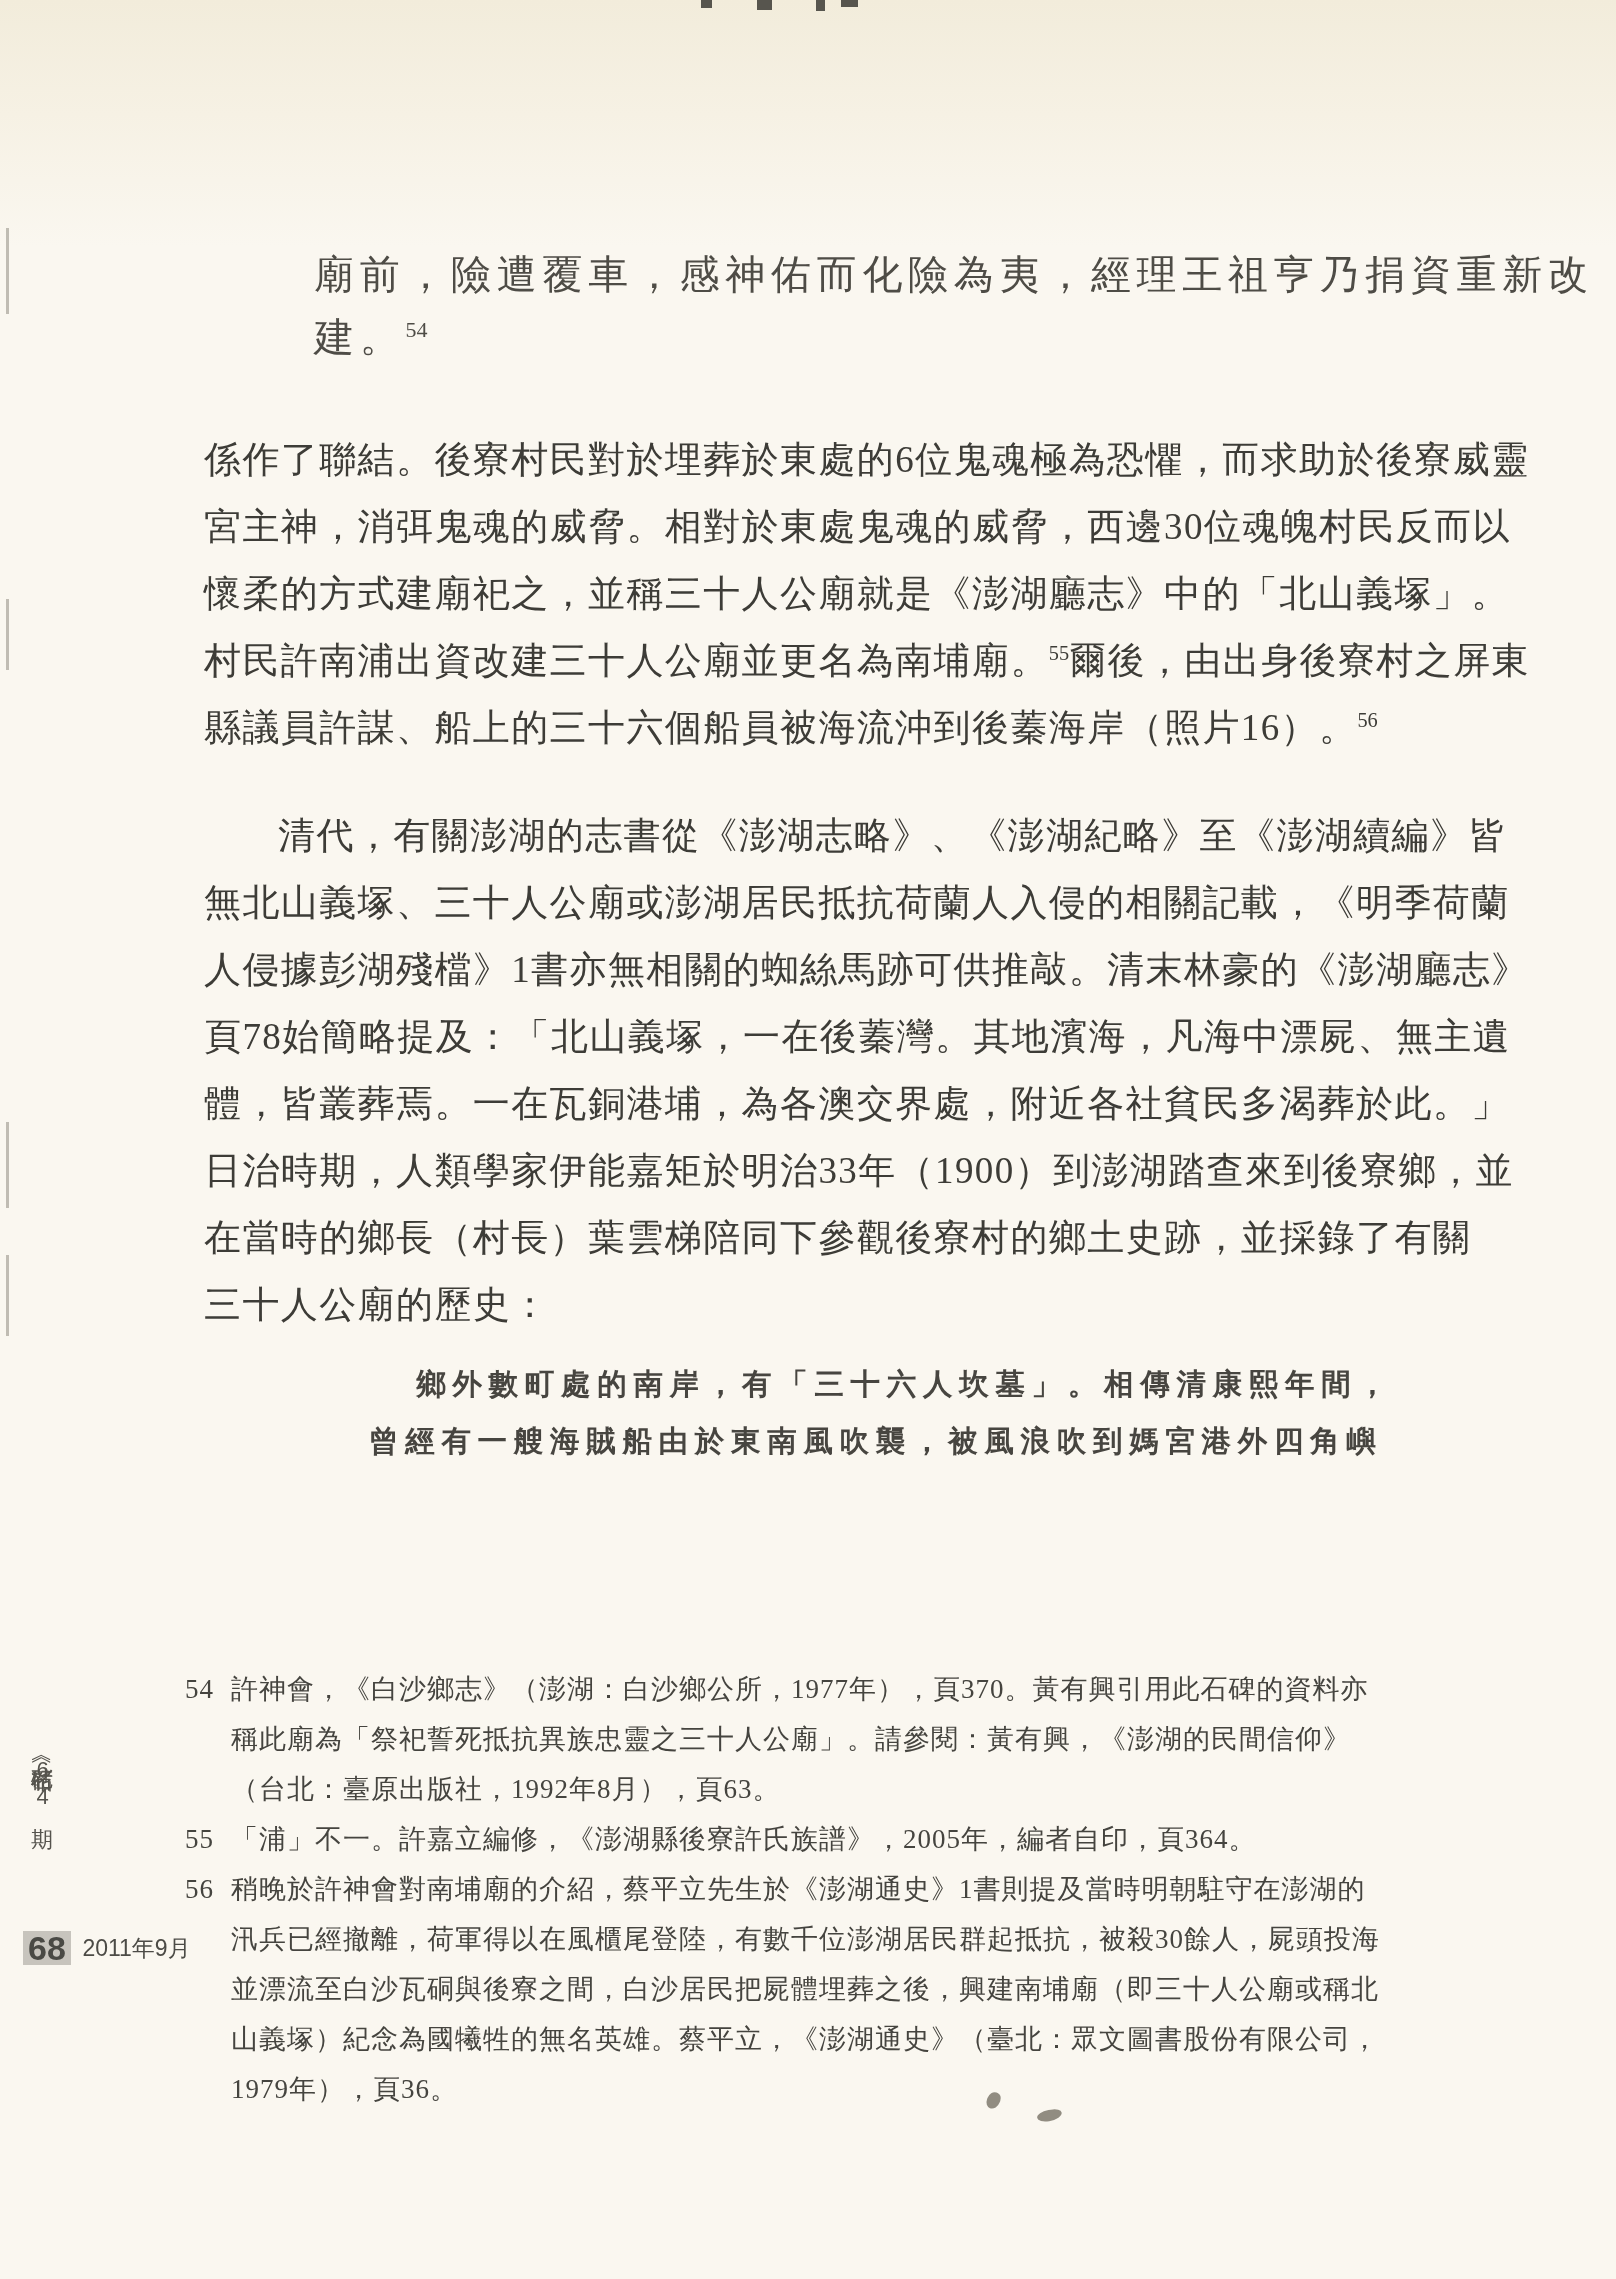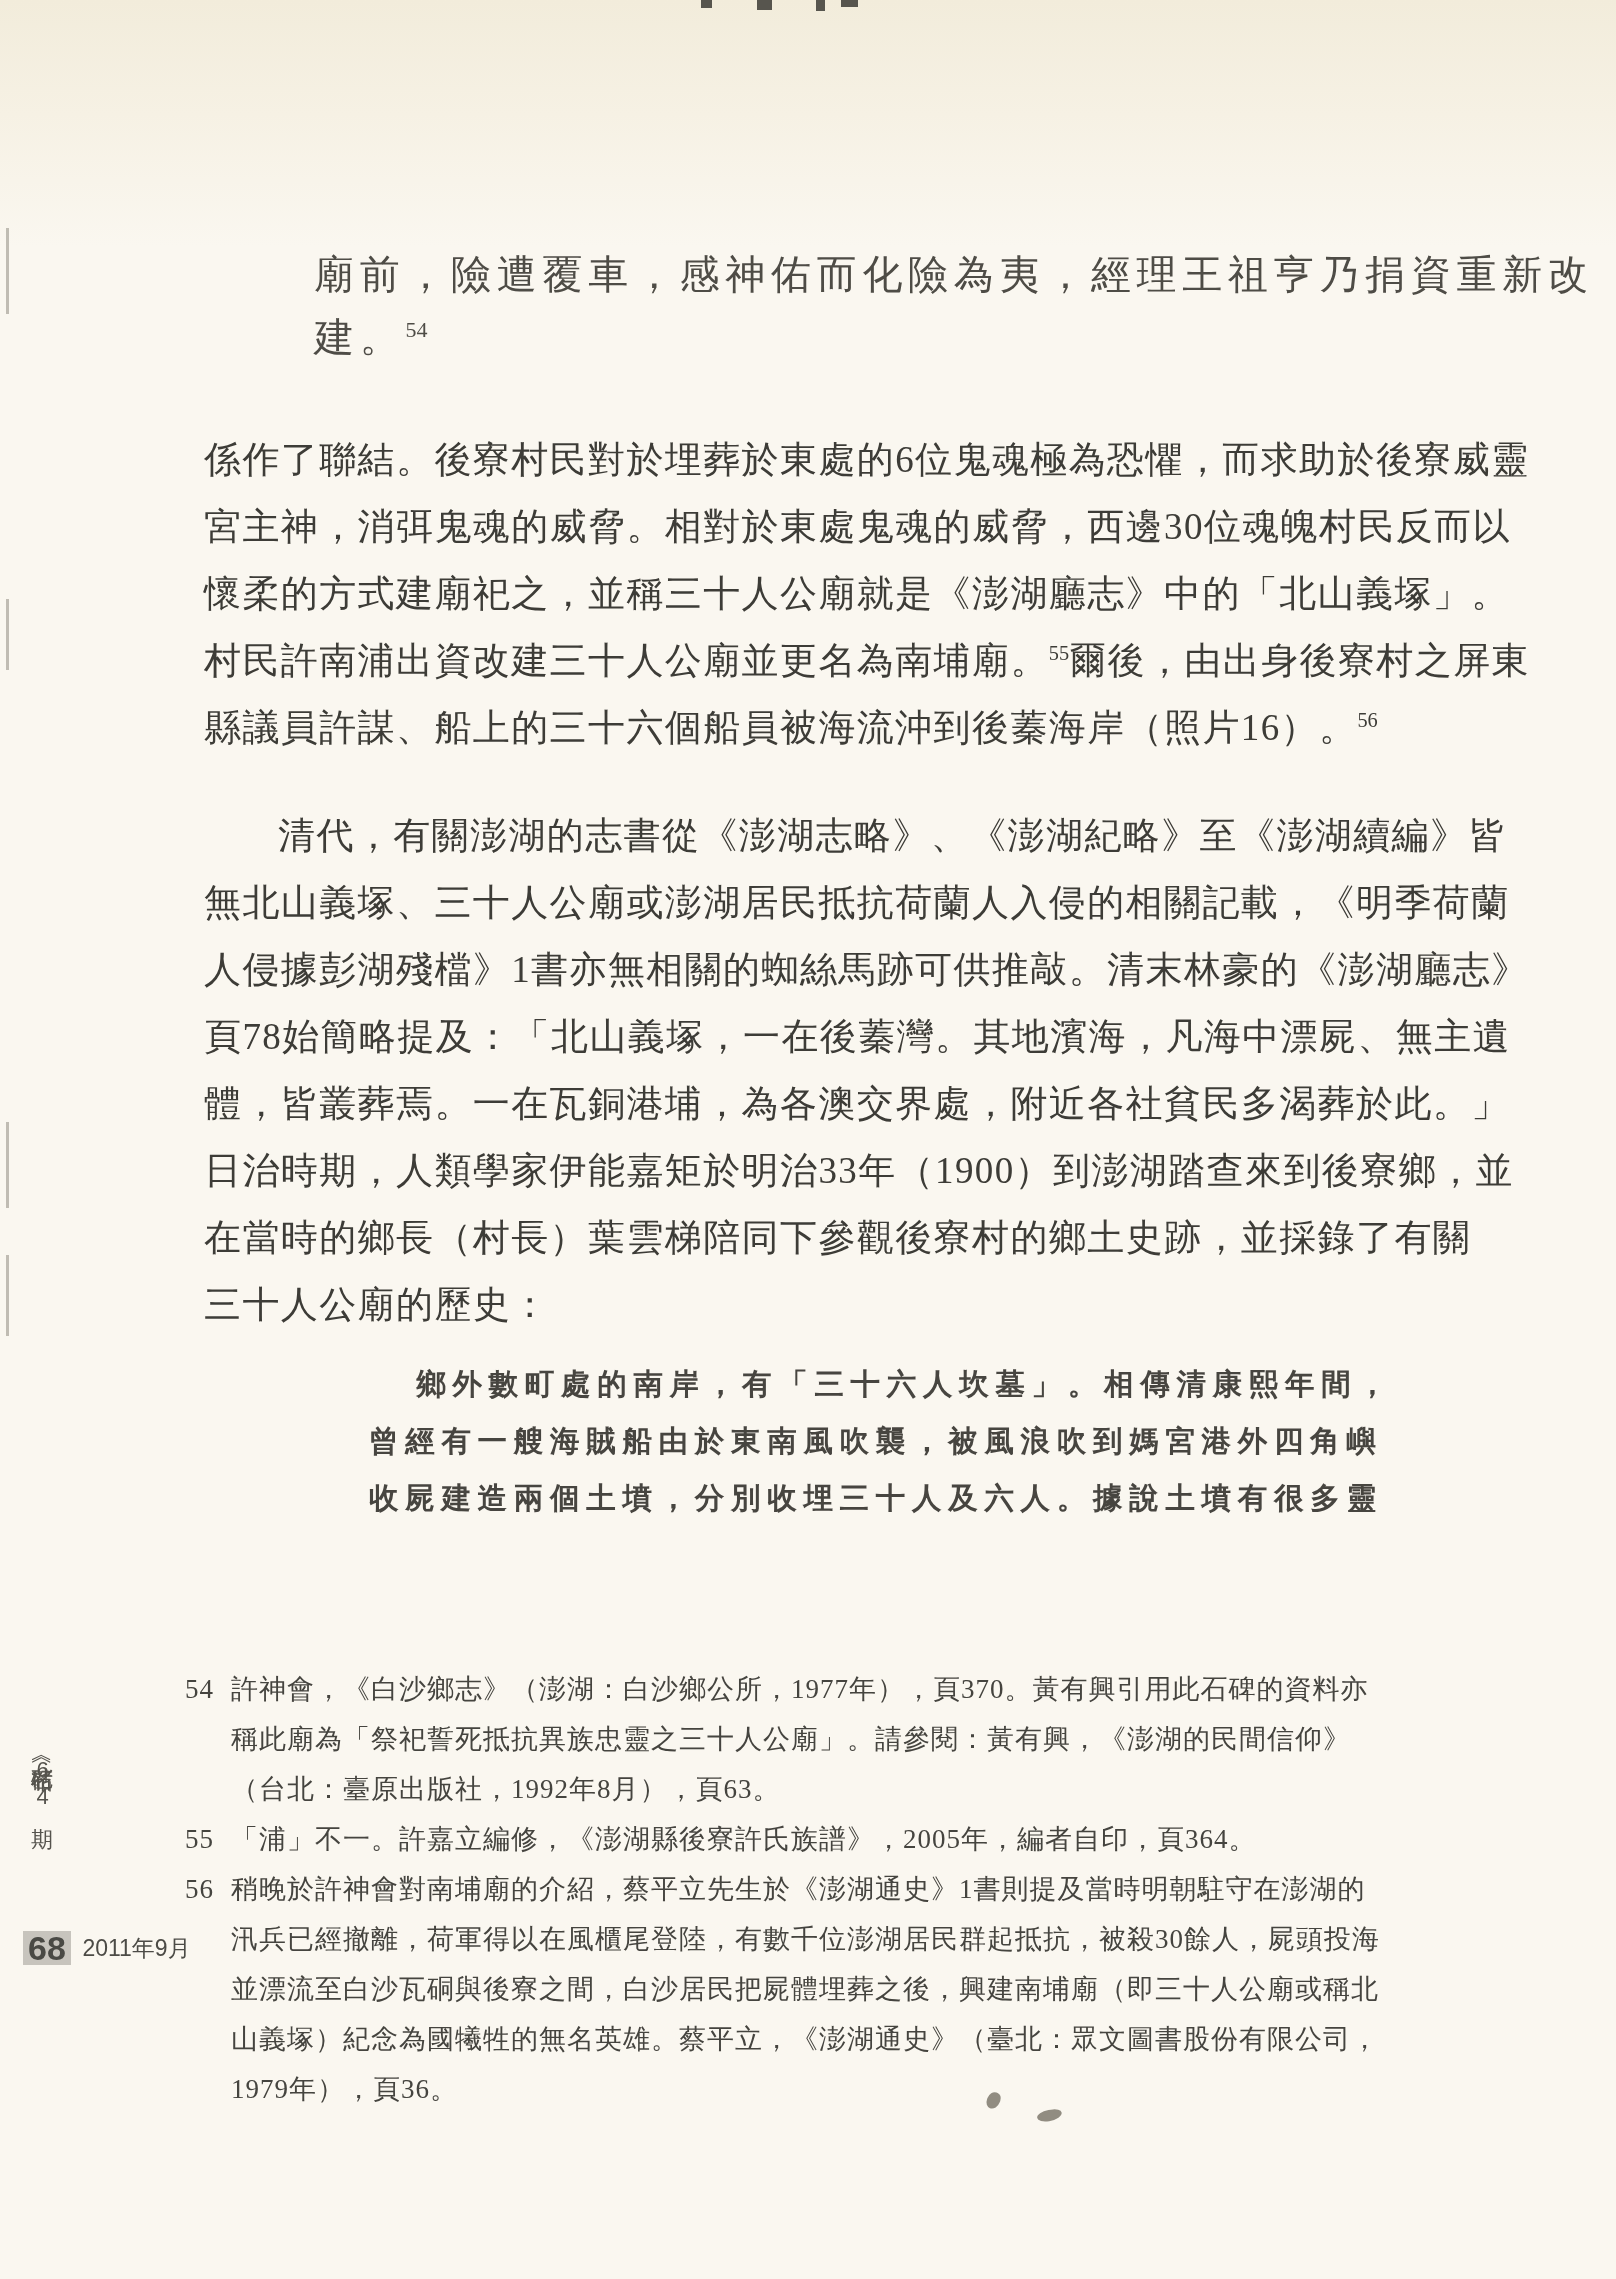--- a/index.html
+++ b/index.html
@@ -106,21 +106,20 @@
       <div class="line">頁78始簡略提及：「北山義塚，一在後蓁灣。其地濱海，凡海中漂屍、無主遺</div>
       <div class="line">體，皆叢葬焉。一在瓦銅港埔，為各澳交界處，附近各社貧民多渴葬於此。」</div>
       <div class="line">日治時期，人類學家伊能嘉矩於明治33年（1900）到澎湖踏查來到後寮鄉，並</div>
       <div class="line">在當時的鄉長（村長）葉雲梯陪同下參觀後寮村的鄉土史跡，並採錄了有關</div>
       <div class="line">三十人公廟的歷史：</div>
     </div>
 
   <div class="block-quote">
       <div class="line indent">鄉外數町處的南岸，有「三十六人坎墓」。相傳清康熙年間，</div>
       <div class="line">曾經有一艘海賊船由於東南風吹襲，被風浪吹到媽宮港外四角嶼</div>
-      <div class="line">收屍建造兩個土墳，分別收埋三十人及六人。據說土墳有很多靈</div>
     </div>
 
   <div class="footnotes">
     <div class="footnote">
       <span class="fn-num">54</span>
       <div class="fn-body">
           <div class="line">許神會，《白沙鄉志》（澎湖：白沙鄉公所，1977年），頁370。黃有興引用此石碑的資料亦</div>
           <div class="line">稱此廟為「祭祀誓死抵抗異族忠靈之三十人公廟」。請參閱：黃有興，《澎湖的民間信仰》</div>
           <div class="line">（台北：臺原出版社，1992年8月），頁63。</div>
         </div>

